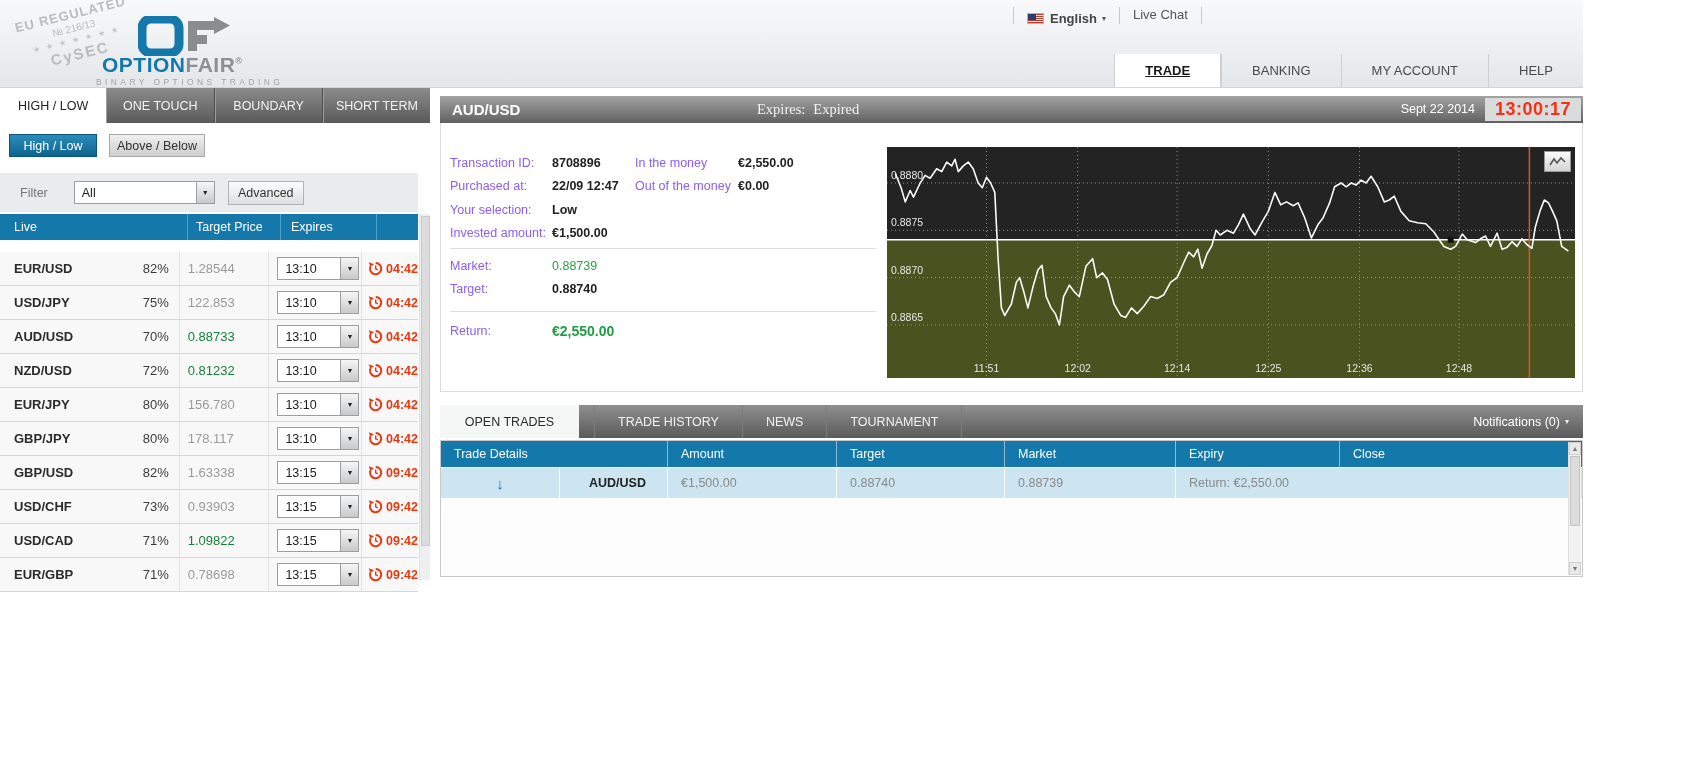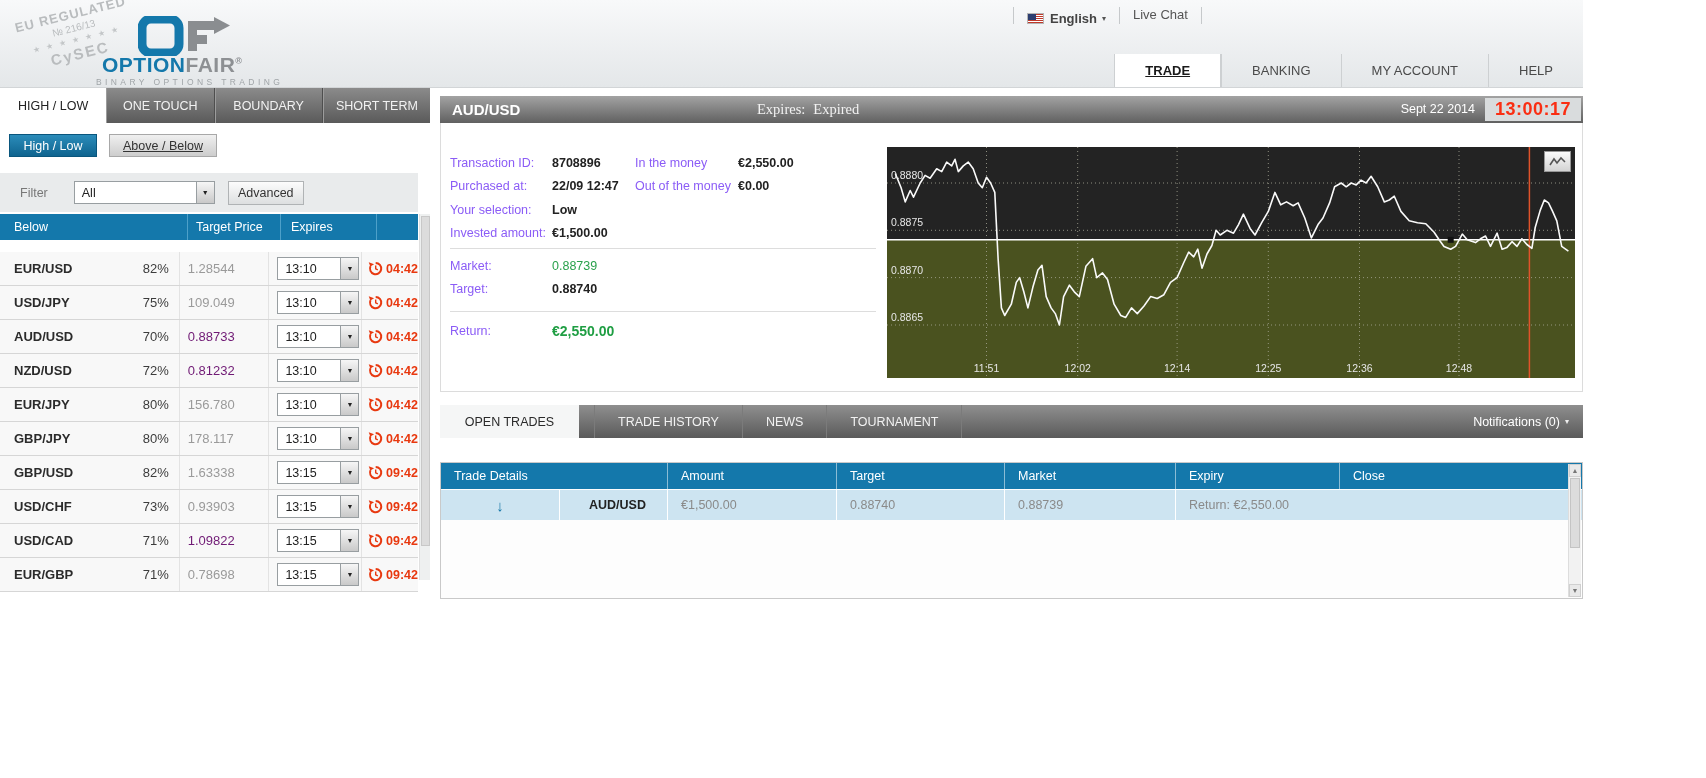--- a/index.html
+++ b/index.html
@@ -40,22 +40,22 @@
   .leftpanel { position:absolute; left:0; top:88px; width:430px; height:492px; background:#fff; }
   .typetabs { display:flex; height:35px; background:linear-gradient(#8b8b8b,#5a5a5a); }
   .typetab { flex:1; display:flex; align-items:center; justify-content:center; color:#f2f2f2;
     font-size:12.5px; border-left:1px solid #9c9c9c; border-right:1px solid #4e4e4e; cursor:pointer; }
   .typetab:first-child { border-left:none; } .typetab:last-child { border-right:none; }
   .typetab.active { background:#fff; color:#222; border:none; }
   .modebtns { position:absolute; left:9px; top:46px; display:flex; }
   .modebtn { height:23px; display:flex; align-items:center; justify-content:center;
     font-size:12.5px; cursor:pointer; }
   .modebtn.on { width:88px; background:linear-gradient(#2b8cba,#0f648f); border:1px solid #0a567d; color:#fff; }
-  .modebtn.off { width:108px; margin-left:12px; background:linear-gradient(#f0f0f0,#cdcdcd);
-    border:1px solid #a8a8a8; color:#333;text-decoration:underline; }
+  .modebtn.off { width:96px; margin-left:12px; background:linear-gradient(#f0f0f0,#cdcdcd);
+    border:1px solid #a8a8a8; color:#333; }
   .filterbar { position:absolute; left:0; top:85px; width:418px; height:39px; background:#e9ebec;
     display:flex; align-items:center; }
   .filterlabel { margin-left:20px; color:#777; }
   .selectbox { display:flex; height:23px; background:#fff; border:1px solid #989ea1; align-items:stretch; }
   .filter-select { margin-left:26px; width:141px; }
   .selval { flex:1; display:flex; align-items:center; padding-left:7px; color:#222; }
   .selbtn { width:18px; display:flex; align-items:center; justify-content:center;
     background:linear-gradient(#f6f6f6,#c9c9c9); border-left:1px solid #989ea1; font-size:7px; color:#222; }
   .advbtn { margin-left:13px; width:76px; height:24px; display:flex; align-items:center; justify-content:center;
     background:linear-gradient(#fcfcfc,#dddfe0); border:1px solid #b0b3b5; color:#333; cursor:pointer; }
@@ -68,21 +68,21 @@
   .ah3 { width:96px; padding-left:10px; border-left:1px solid #4da0c9; }
   .ah4 { flex:1; border-left:1px solid #4da0c9; }
   .arows { position:absolute; left:0; top:164px; width:418px; height:340px; overflow:hidden; }
   .arow { display:flex; align-items:center; height:34px; background:#f8f8f8;
     border-bottom:1px solid #d6d6d6; cursor:pointer; }
   .c-asset { width:187px; display:flex; align-items:center; height:100%; border-right:1px solid #e3e3e3; }
   .aname { font-weight:bold; font-size:13px; color:#2b2b2b; padding-left:14px; }
   .apct { margin-left:auto; padding-right:10px; color:#3c3c3c; font-size:13px; }
   .c-price { width:93px; padding-left:8px; font-size:13px; height:100%; display:flex; align-items:center;
     border-right:1px solid #e3e3e3; }
-  .c-price.neutral { color:#9a9a9a; } .c-price.up { color:#701a75; }
+  .c-price.neutral { color:#9a9a9a; } .c-price.up { color:#15803d; }
   .c-exp { width:96px; height:100%; display:flex; align-items:center; padding-left:8px;
     border-right:1px solid #e3e3e3; }
   .c-exp .selectbox { width:82px; }
   .c-timer { flex:1; display:flex; align-items:center; padding-left:6px; }
   .ctime { color:#e8380f; font-weight:bold; font-size:12.5px; margin-left:3px; }
   .lscroll { position:absolute; right:0; top:126px; width:11px; height:366px; background:#eef0f0;
     border-left:1px solid #e0e0e0; }
   .lthumb { position:absolute; left:1px; top:2px; width:9px; height:330px; background:#dcdcdc;
     border:1px solid #c8c8c8; }
 
@@ -122,21 +122,21 @@
   .btab { display:flex; align-items:center; padding:0 23px; color:#f2f2f2; font-size:12.5px;
     border-right:1px solid #7b7b7b; cursor:pointer; }
   .btab.active { width:139px; justify-content:center; padding:0; background:#f5f6f6; color:#2a2a2a;
     border-right:none; }
   .btab.t2 { margin-left:15px; border-left:1px solid #7b7b7b; }
   .notif { margin-left:auto; display:flex; align-items:center; padding-right:14px; color:#fff;
     font-size:12.5px; cursor:pointer; }
   .notif .caret-down { color:#eee; }
 
   .btable { position:absolute; left:440px; top:440px; width:1143px; height:137px; background:#fdfdfd;
-    border:1px solid #c9c9c9;margin-top:22px; }
+    border:1px solid #c9c9c9; }
   .bt-head { display:flex; height:26px; background:#1478ab; color:#fff; }
   .bh { display:flex; align-items:center; padding-left:13px; }
   .bh + .bh { border-left:1px solid rgba(255,255,255,.5); }
   .w1 { width:226px; } .w2 { width:169px; } .w3 { width:168px; } .w4 { width:171px; }
   .w5 { width:164px; } .w6 { flex:1; }
   .bt-row { display:flex; height:30px; margin-top:1px; background:#cde4f1; align-items:center; cursor:pointer; }
   .bc { display:flex; align-items:center; height:100%; padding-left:13px; color:#8a8a8a; }
   .bc + .bc { border-left:1px solid #fff; }
   .bc-trade { padding-left:0; }
   .dirbox { width:119px; display:flex; justify-content:center; align-items:center; height:100%;
@@ -212,21 +212,21 @@
     </div>
     <div class="filterbar">
       <span class="filterlabel">Filter</span>
       <div class="selectbox filter-select">
         <span class="selval">All</span>
         <span class="selbtn">▼</span>
       </div>
       <div class="advbtn">Advanced</div>
     </div>
     <div class="atable-head">
-      <div class="ah ah1">Below</div>
+      <div class="ah ah1">Live</div>
       <div class="ah ah2">Target Price</div>
       <div class="ah ah3">Expires</div>
       <div class="ah ah4"></div>
     </div>
     <div class="arows">
         <div class="arow">
           <div class="c-asset">
             <span class="aname">EUR/USD</span>
             <span class="apct">82%</span>
           </div>
@@ -244,21 +244,21 @@
               <path d="M8.2 4.8v3.5l2.3 1.2" fill="none" stroke="#e8380f" stroke-width="1.5"></path>
             </svg>
             <span class="ctime">04:42</span>
           </div>
         </div>
         <div class="arow">
           <div class="c-asset">
             <span class="aname">USD/JPY</span>
             <span class="apct">75%</span>
           </div>
-          <div class="c-price neutral">109.049</div>
+          <div class="c-price neutral">122.853</div>
           <div class="c-exp">
             <span class="selectbox">
               <span class="selval">13:10</span>
               <span class="selbtn">▼</span>
             </span>
           </div>
           <div class="c-timer">
             <svg width="15" height="15" viewBox="0 0 16 16">
               <path d="M8.2 2.1a6 6 0 1 1-5.5 3.4" fill="none" stroke="#e8380f" stroke-width="2.1"></path>
               <path d="M0.8 1.4l1.7 4.4 4-2.4z" fill="#e8380f"></path>

